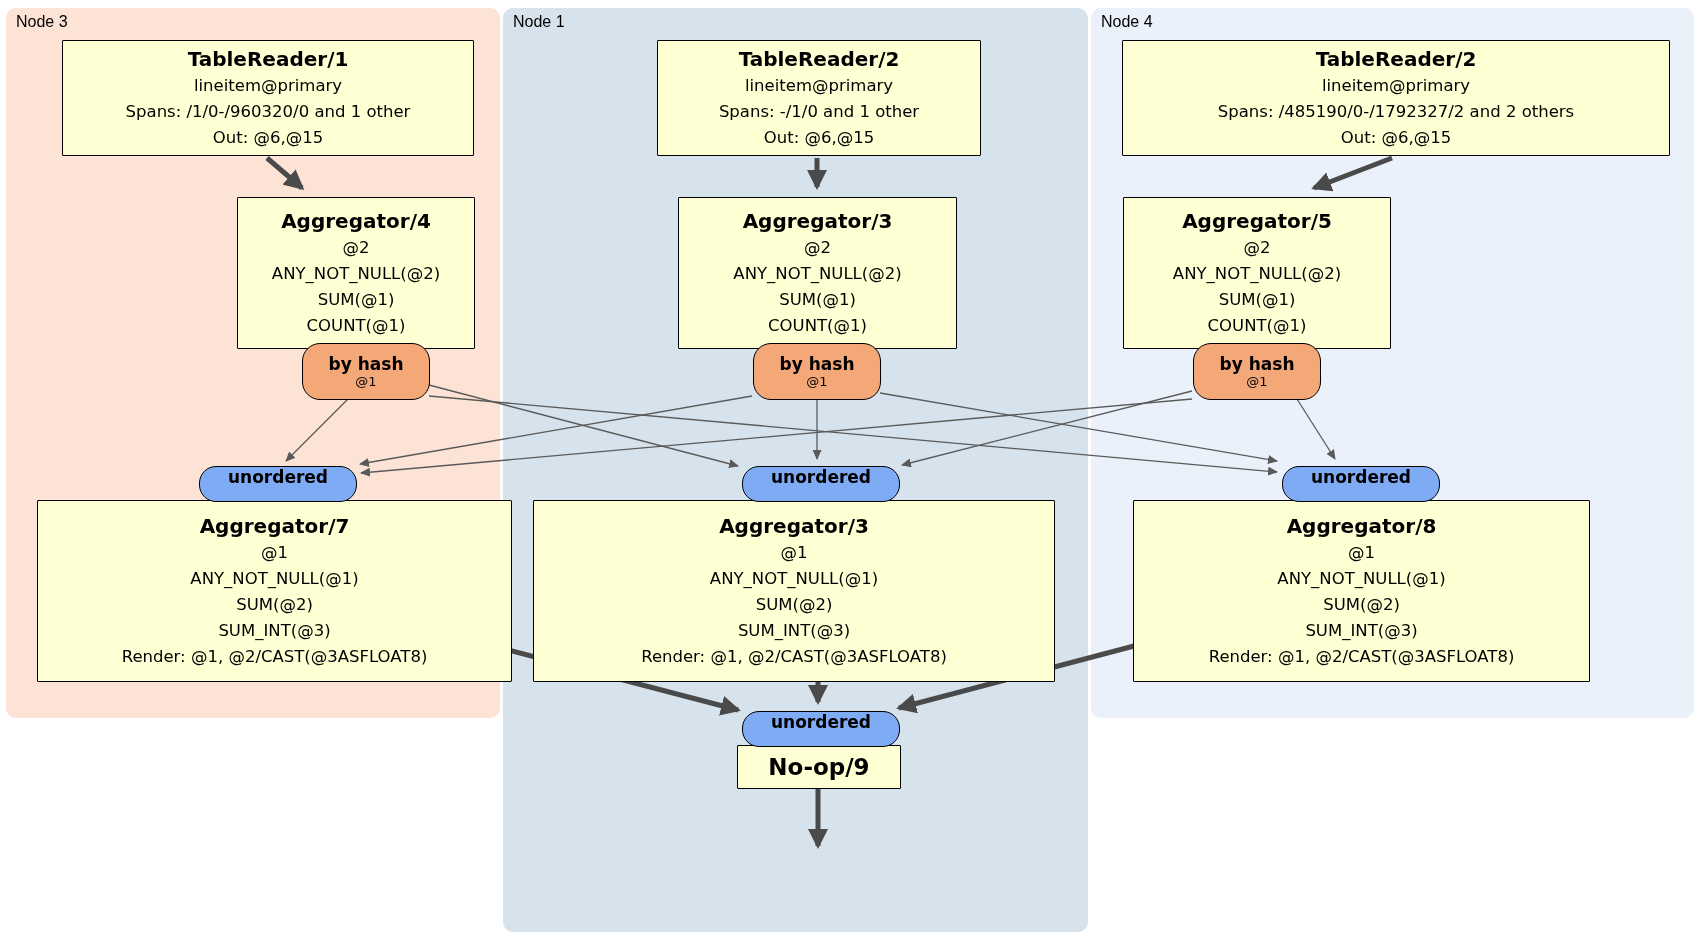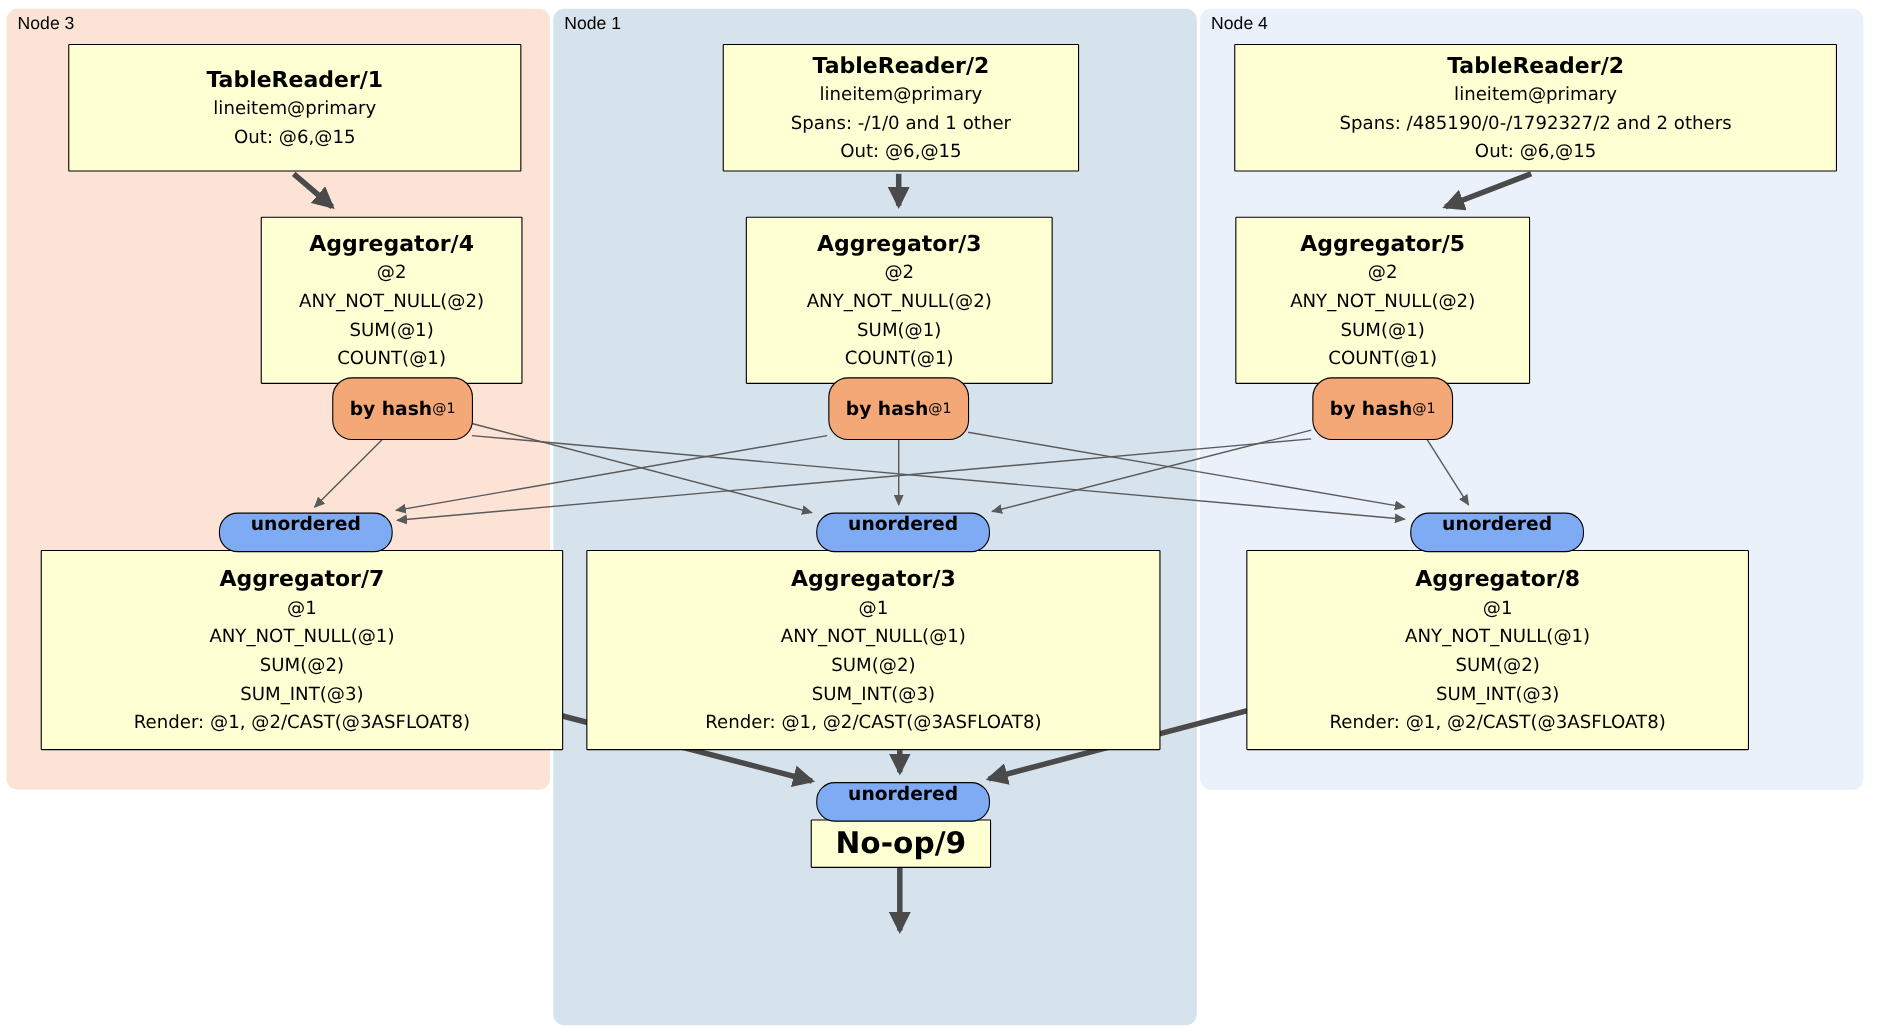--- a/index.html
+++ b/index.html
@@ -11,25 +11,25 @@
   .group-label{
     position:absolute;left:10px;top:5px;
     font-family:"Liberation Sans",sans-serif;font-size:16px;color:#000;
   }
   .proc{
     position:absolute;background:#ffffd4;border:1.7px solid #000;border-radius:1px;
     display:flex;flex-direction:column;justify-content:center;align-items:center;
     text-align:center;z-index:2;color:#000;
   }
   .ptitle{font-weight:bold;font-size:20px;line-height:27px;white-space:nowrap;}
-  .ptitle.big{font-size:27px;line-height:24px;text-align:center;}
+  .ptitle.big{font-size:23px;line-height:24px;text-align:center;}
   .pline{font-size:16.5px;line-height:26px;white-space:nowrap;}
   .router{
     position:absolute;width:126px;height:55px;background:#f4a777;border:1.8px solid #000;
-    border-radius:18px;z-index:3;display:flex;flex-direction:row;align-items:center;
+    border-radius:18px;z-index:3;display:flex;flex-direction:column;align-items:center;
     justify-content:center;color:#000;
   }
   .rlabel{font-weight:bold;font-size:17px;line-height:20px;}
   .rdetail{font-size:13px;line-height:15px;}
   .sync{
     position:absolute;width:156px;height:34px;background:#7fabf5;border:1.8px solid #000;
     border-radius:17px;z-index:3;display:flex;justify-content:center;
     font-weight:bold;font-size:17px;color:#000;
   }
   .edges{position:absolute;left:0;top:0;z-index:1;}
@@ -76,20 +76,21 @@
     <line class="edge-thin" x1="817" y1="399" x2="817" y2="459" marker-end="url(#athin)"></line>
     <line class="edge-thin" x1="880" y1="393" x2="1277" y2="461" marker-end="url(#athin)"></line>
     <line class="edge-thin" x1="1192" y1="399" x2="361" y2="473" marker-end="url(#athin)"></line>
     <line class="edge-thin" x1="1192" y1="391" x2="902" y2="465" marker-end="url(#athin)"></line>
     <line class="edge-thin" x1="1297" y1="399" x2="1335" y2="459" marker-end="url(#athin)"></line>
   </svg>
 
   <div class="proc" style="left:62px;top:40px;width:410px;height:114px">
     <div class="ptitle">TableReader/1</div>
     <div class="pline">lineitem@primary</div>
+    <div class="pline">Spans: /1/0-/960320/0 and 1 other</div>
     <div class="pline">Out: @6,@15</div>
   </div>
   <div class="proc" style="left:657px;top:40px;width:322px;height:114px">
     <div class="ptitle">TableReader/2</div>
     <div class="pline">lineitem@primary</div>
     <div class="pline">Spans: -/1/0 and 1 other</div>
     <div class="pline">Out: @6,@15</div>
   </div>
   <div class="proc" style="left:1122px;top:40px;width:546px;height:114px">
     <div class="ptitle">TableReader/2</div>

